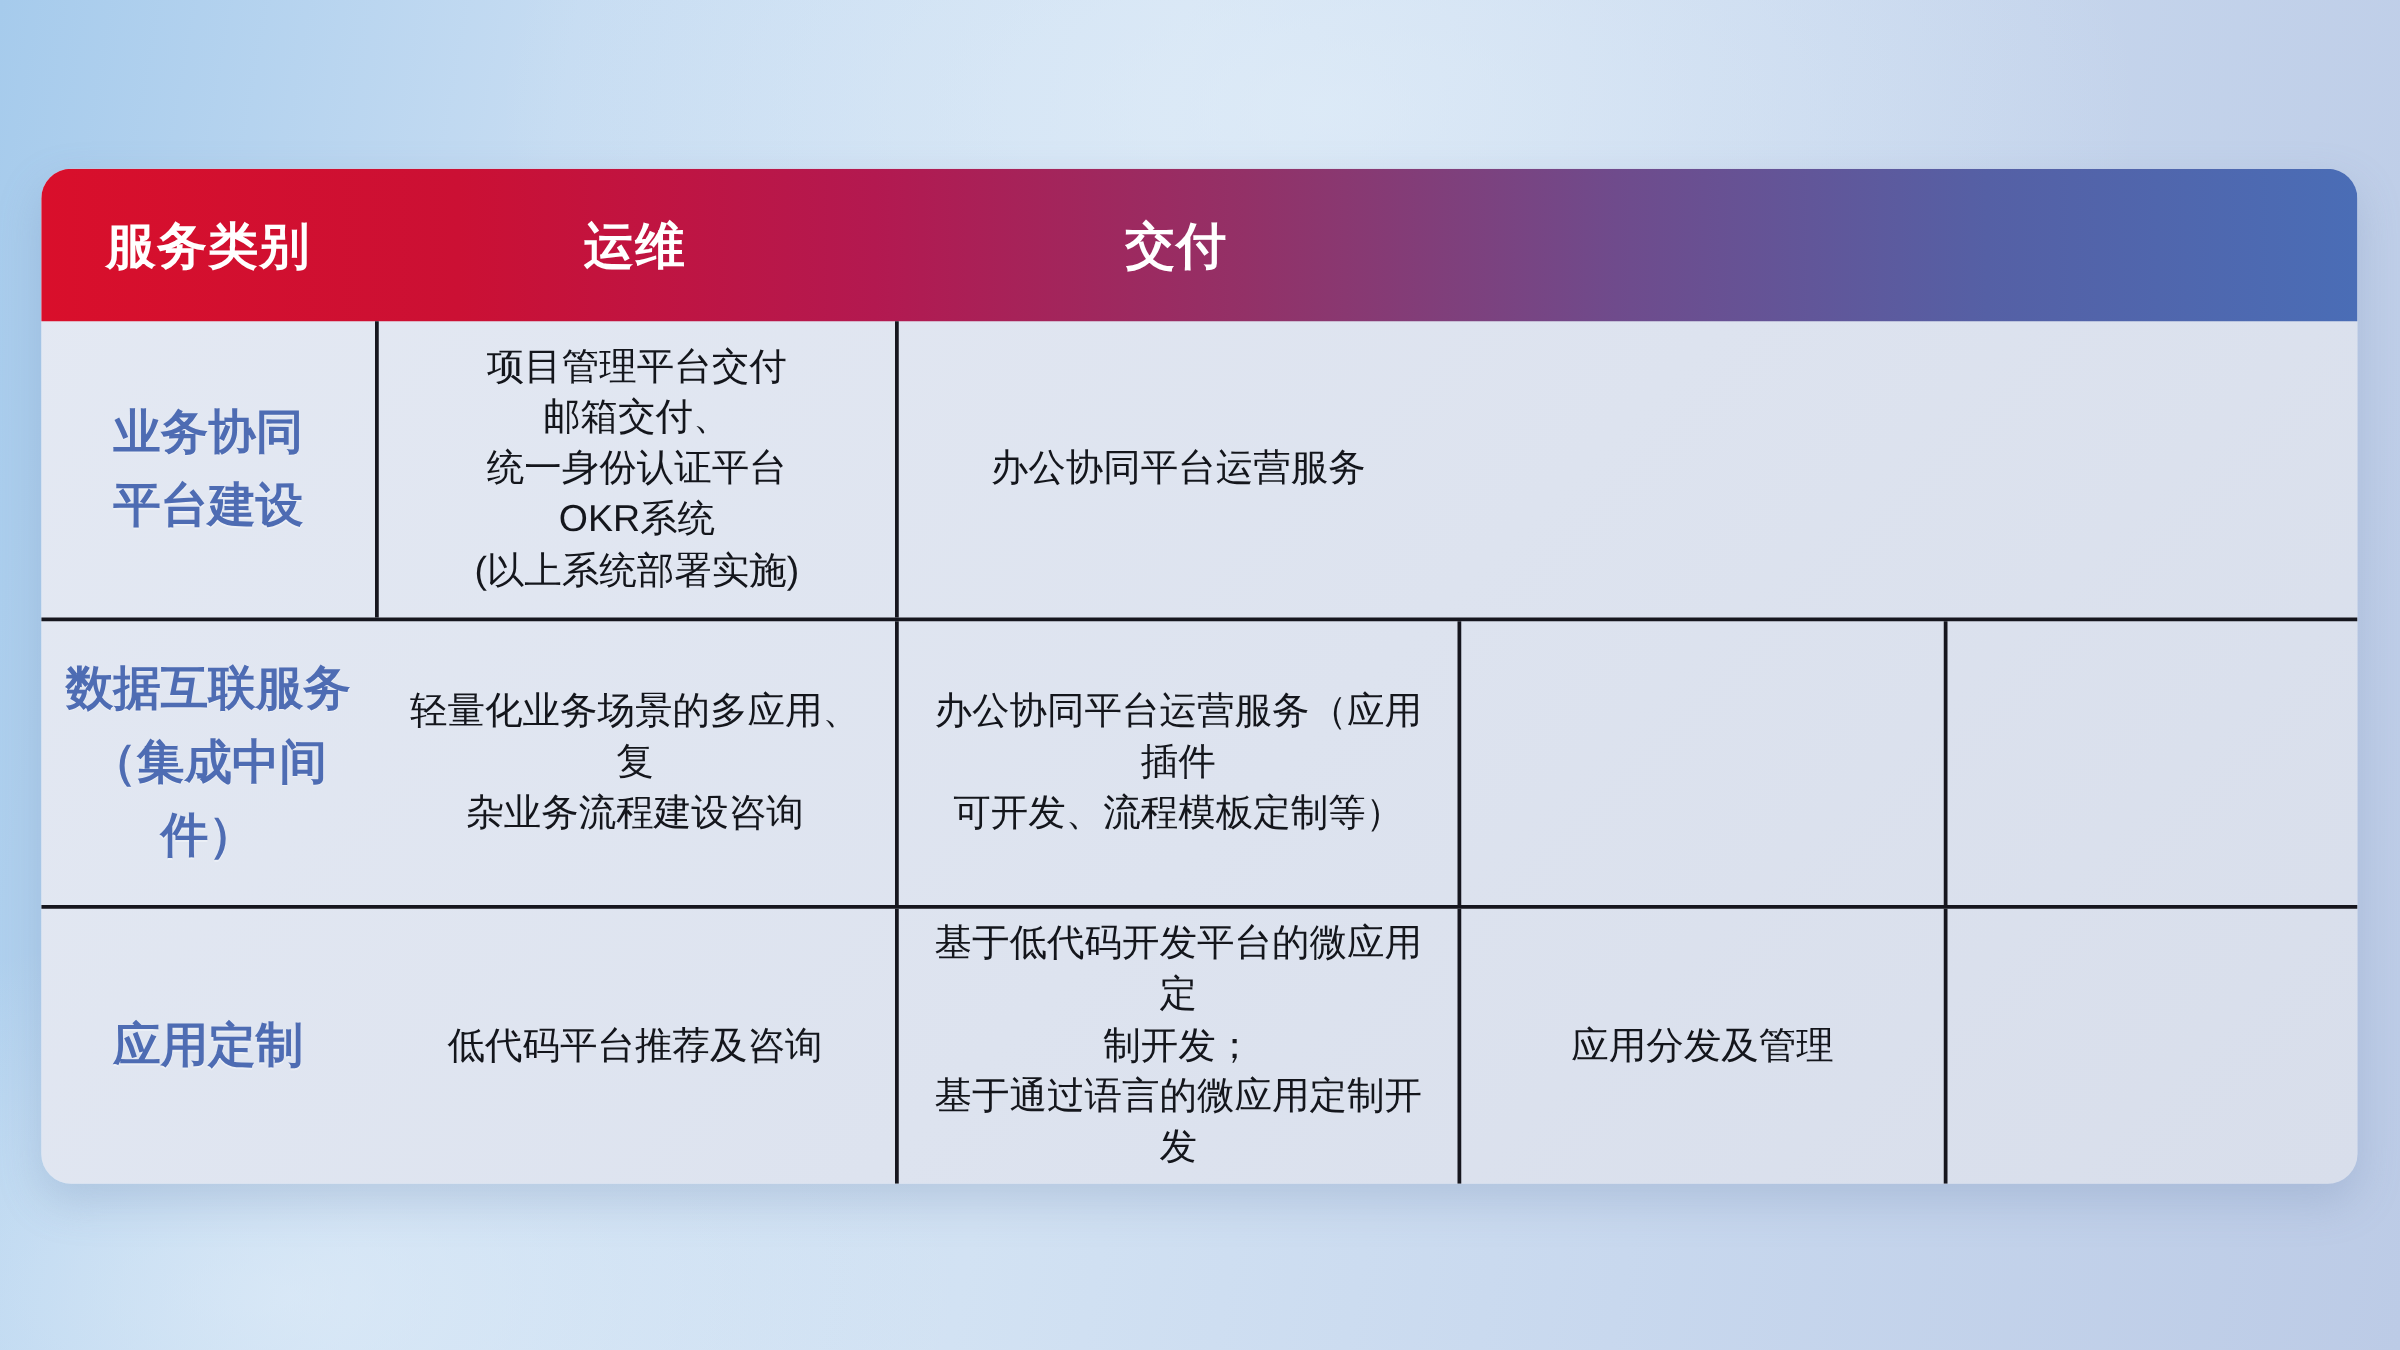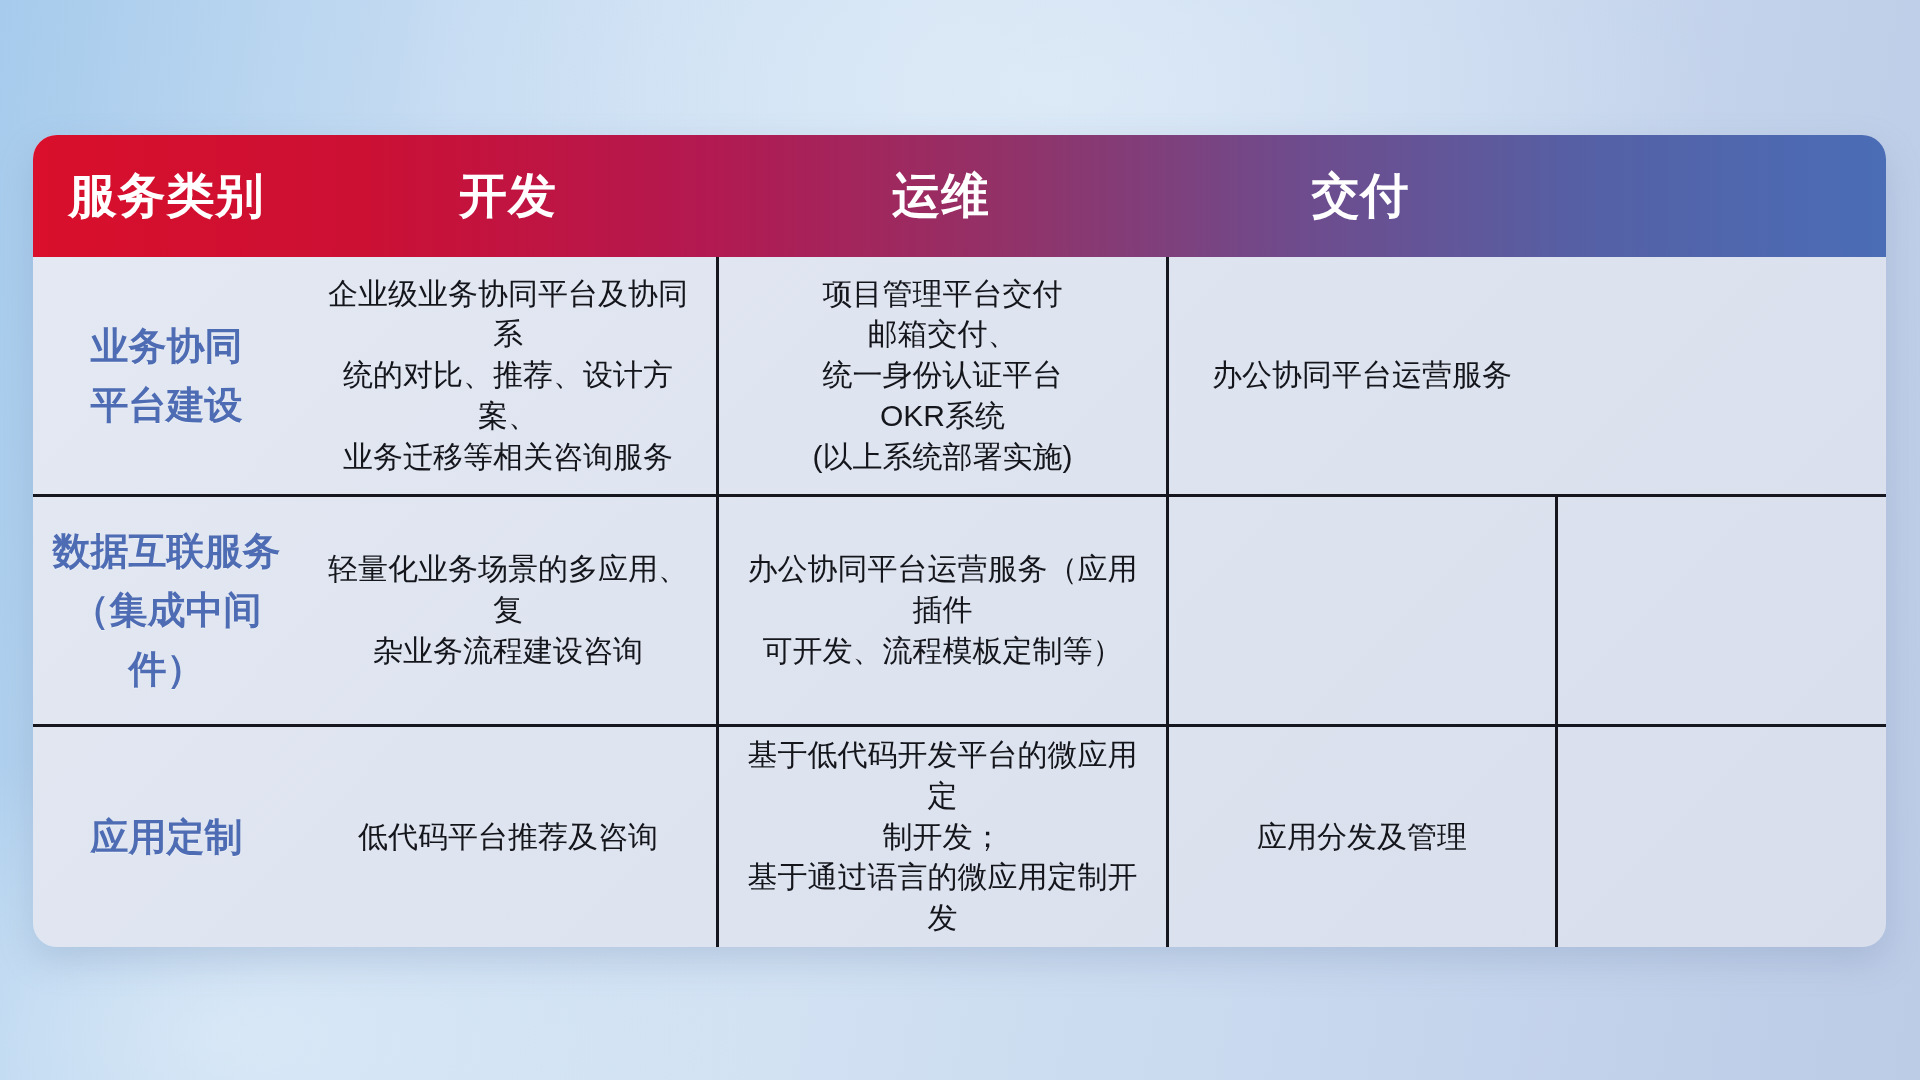--- a/index.html
+++ b/index.html
@@ -19,21 +19,21 @@
     background:linear-gradient(135deg,#e4e9f3 0%,#dde3ef 55%,#d8deeb 100%);
   }
 
   .thead{
     height:122px;display:grid;
     grid-template-columns:267px 416px 450px 389px 331px;
     background:linear-gradient(90deg,#d90f2b 0%,#cb1034 18%,#b31950 36%,#933167 52%,#6f4b8c 68%,#5560a5 84%,#4a6db6 100%);
   }
   .th{
     display:flex;align-items:center;justify-content:center;
-    color:#ffffff;font-size:48px;font-weight:bold;letter-spacing:1px;
+    color:#ffffff;font-size:40px;font-weight:bold;letter-spacing:1px;
   }
 
   .tbody{display:flex;flex-direction:column;height:690px;--line:#16161e;}
   .trow{
     display:grid;grid-template-columns:267px 416px 450px 389px 331px;
     box-sizing:border-box;
   }
   .trow.r1{height:258px;}
   .trow.r2{height:242px;border-top:3px solid var(--line);}
   .trow.r3{height:225px;border-top:3px solid var(--line);}
@@ -49,33 +49,29 @@
     padding:25px 4px;
   }
 </style>
 </head>
 <body>
 
 <div class="panel">
 
   <div class="thead">
     <div class="th">服务类别</div>
-    <div class="th">开发</div>
     <div class="th">运维</div>
     <div class="th">交付</div>
   </div>
 
   <div class="tbody">
 
     <div class="trow r1">
       <div class="td cat">业务协同
 平台建设</div>
-      <div class="td">企业级业务协同平台及协同系
-统的对比、推荐、设计方案、
-业务迁移等相关咨询服务</div>
       <div class="td bl">项目管理平台交付
 邮箱交付、
 统一身份认证平台
 OKR系统
 (以上系统部署实施)</div>
       <div class="td bl">办公协同平台运营服务</div>
     </div>
 
     <div class="trow r2">
       <div class="td cat">数据互联服务

